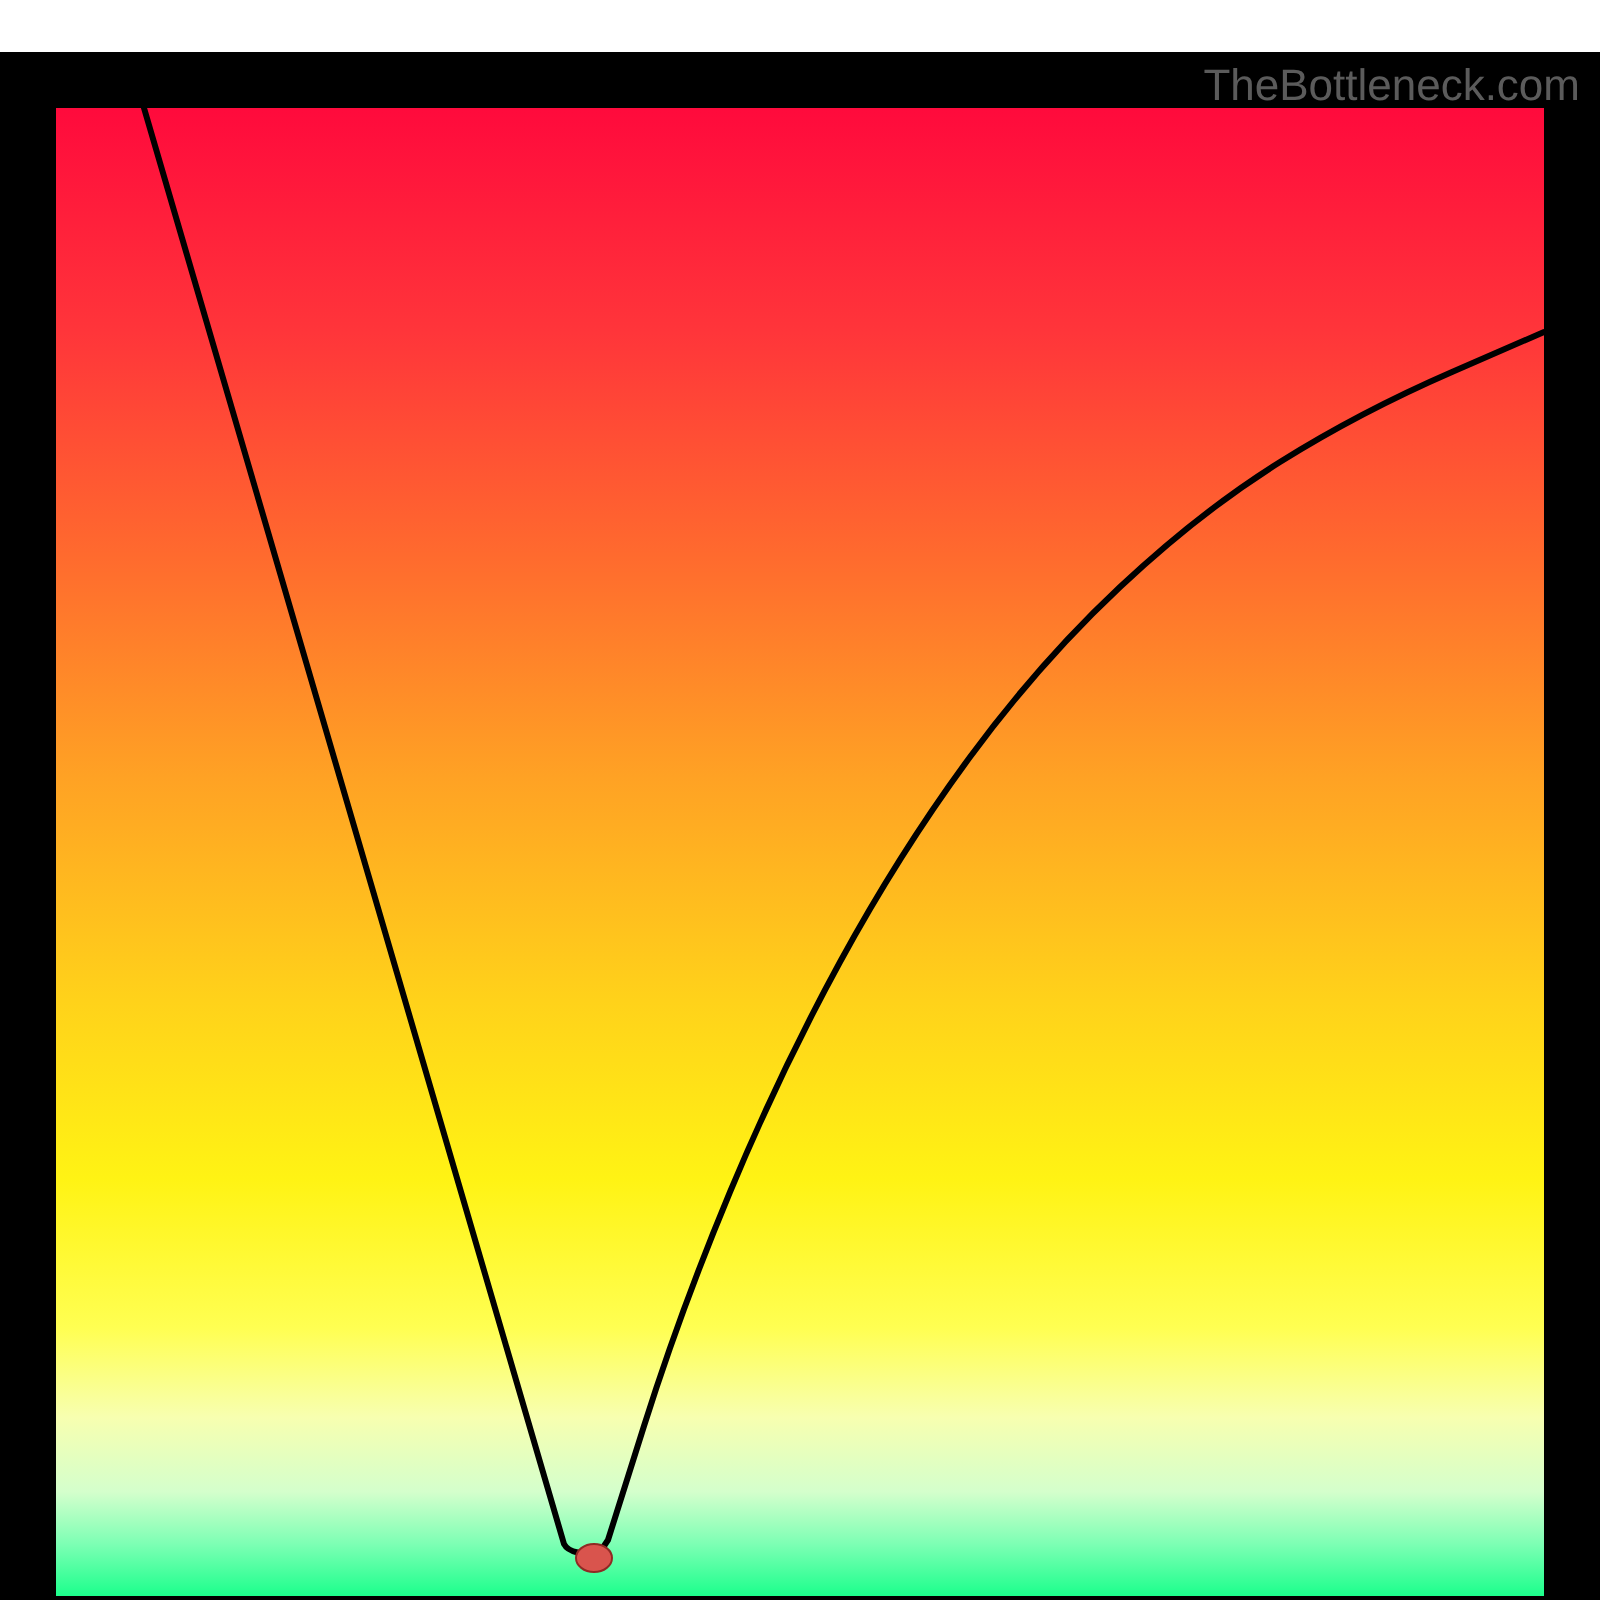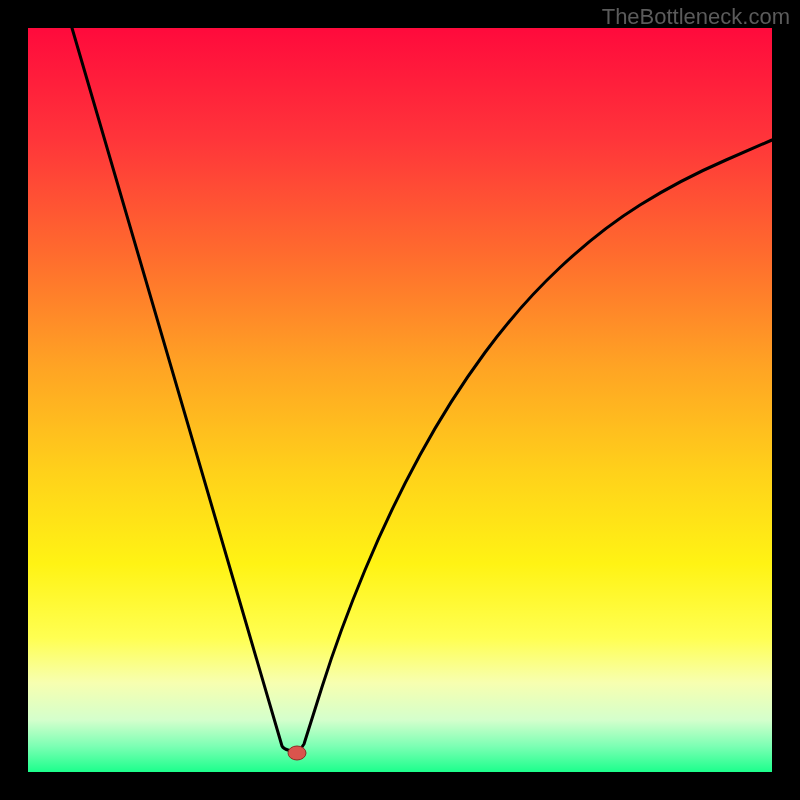--- a/index.html
+++ b/index.html
@@ -7,20 +7,21 @@
     padding: 0;
     width: 800px;
     height: 800px;
     background: #ffffff;
     font-family: Arial, Helvetica, sans-serif;
   }
   .container {
     position: relative;
     width: 800px;
     height: 561px;
+    margin-top: 26px;
   }
   .watermark {
     position: absolute;
     top: 4px;
     right: 10px;
     color: #5b5b5b;
     font-size: 22px;
     font-weight: 500;
     z-index: 10;
   }

